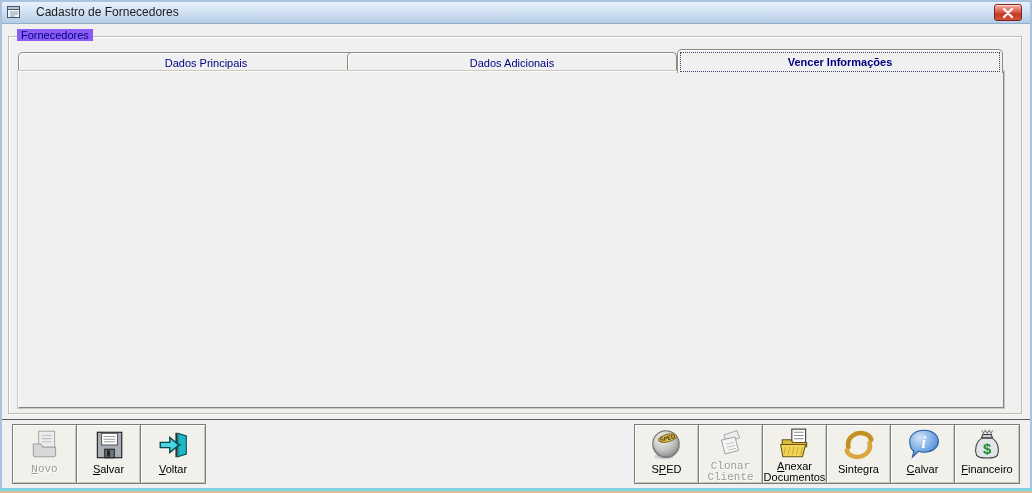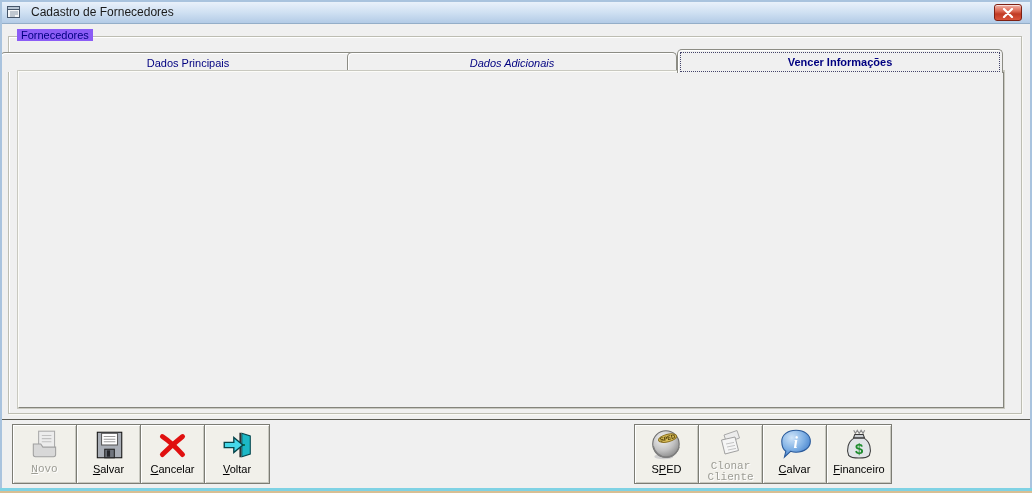--- a/index.html
+++ b/index.html
@@ -7,21 +7,21 @@
   body { font-family:"Liberation Sans", sans-serif; }
   .stage { position:relative; width:1032px; height:493px; background:#f0f0f0; overflow:hidden;
            font-size:11px; color:#000; }
   .stage::after { content:''; position:absolute; inset:0; border:2px solid #a9c3de; pointer-events:none; z-index:50; }
   .abs { position:absolute; }
 
   
   .titlebar { left:0; top:0; right:0; height:24px;
     background:linear-gradient(#eef4fc, #cfe0f2 55%, #b3cbe6);
     border-bottom:1px solid #94aec8; display:flex; align-items:center; padding:0 6px; }
-  .titlebar .title { margin-left:9px; font-size:12px; color:#1a1a1a; }
+  .titlebar .title { margin-left:14px; font-size:12px; color:#1a1a1a; }
   .app-ic { width:16px; height:16px; display:inline-block; }
   .close-btn { position:absolute; right:10px; top:4px; width:28px; height:17px;
     background:linear-gradient(#f2b3a9, #dd6a55 40%, #c03a24 60%, #d9543c);
     border:1px solid #7e2013; border-radius:3px; box-shadow:inset 0 1px 0 rgba(255,255,255,.6);
     display:flex; align-items:center; justify-content:center; cursor:pointer; }
 
   
   .gbox { border:1px solid #bdbdb2; box-shadow:inset 1px 1px 0 #ffffff, 1px 1px 0 #fafaf5; }
   .gtitle { position:absolute; top:-8px; left:8px; padding:0 4px; background:#8b5cf6;
     color:#000080; white-space:nowrap; }
@@ -102,24 +102,24 @@
       </svg>
     </span>
   </div>
 
   
   <div class="abs gbox" style="left:8px; top:36px; width:1014px; height:378px;">
     <span class="gtitle">Fornecedores</span>
   </div>
 
   
-  <div class="abs tab" style="left:0; top:52px; width:376px; height:20px;" data-active="false">
+  <div class="abs tab" style="left:18px; top:52px; width:376px; height:20px;" data-active="false">
     <span>Dados Principais</span>
   </div>
-  <div class="abs tab" style="left:347px; top:52px; width:330px; height:20px;font-style:italic;" data-active="false">
+  <div class="abs tab" style="left:347px; top:52px; width:330px; height:20px;" data-active="false">
     <span>Dados Adicionais</span>
   </div>
   <div class="abs tab" style="left:677px; top:49px; width:326px; height:24px;" data-active="true">
     <span>Vencer Informações</span>
   </div>
 
   
   <div class="abs sheet" style="left:18px; top:71px; width:986px; height:337px;"></div>
 
   
@@ -219,29 +219,20 @@
         <span class="ticon">
           <svg viewBox="0 0 32 32" width="34" height="34">
             <rect x="5" y="4" width="23" height="24" fill="#a9aeb6" stroke="#141414"></rect>
             <rect x="9" y="5" width="15" height="11" fill="#ffffff" stroke="#5a5a5a"></rect>
             <path d="M11 8h11M11 10.5h11M11 13h11" stroke="#9a9a9a" fill="none"></path>
             <rect x="12" y="20" width="9" height="8" fill="#70757d" stroke="#202020"></rect>
             <rect x="14" y="21" width="3" height="6" fill="#24262a"></rect>
           </svg>
         </span>
         <span class="tlabel"><u>S</u><span>alvar</span></span>
-      </button>
-      <button class="tbtn">
-        <span class="ticon">
-          <svg viewBox="0 0 32 32" width="34" height="34">
-            <path d="M6 8 Q15 14 25 25" stroke="#e01010" stroke-width="4.6" fill="none" stroke-linecap="round"></path>
-            <path d="M25 8 Q16 15 6 25" stroke="#e01010" stroke-width="4.6" fill="none" stroke-linecap="round"></path>
-          </svg>
-        </span>
-        <span class="tlabel"><u>C</u><span>ancelar</span></span>
       </button>
       <button class="tbtn">
         <span class="ticon">
           <svg viewBox="0 0 32 32" width="34" height="34">
             <path d="M19 4.5 v23" stroke="#222" stroke-width="1.4"></path>
             <path d="M20.5 5 l8 2.5 v17 l-8 2.5 Z" fill="#1cb8c6" stroke="#07474e"></path>
             <circle cx="22.6" cy="16" r="1" fill="#063"></circle>
             <path d="M4 13.5 h9 v-4.5 l8.5 7 -8.5 7 v-4.5 H4 Z" fill="#46d8e8" stroke="#06444a" stroke-width="1.3"></path>
           </svg>
         </span>
@@ -274,20 +265,41 @@
           <svg viewBox="0 0 32 32" width="32" height="32">
             <path d="M9 7 l13 -4.5 2.5 7.5 -13 4.5 Z" fill="#ececec" stroke="#a8a8a8"></path>
             <path d="M6.5 12 l13.5 -3 3.5 13.5 -13.5 3.5 Z" fill="#f5f5f5" stroke="#a0a0a0"></path>
             <path d="M11 16 l8 -1.6 M12 19 l8 -1.6 M13 22 l8 -1.6" stroke="#c4c4c4" fill="none"></path>
           </svg>
         </span>
         <span class="tlabel"><span>Clonar</span><br><span>Cliente</span></span>
       </button>
       <button class="tbtn">
         <span class="ticon">
+          <svg viewBox="0 0 32 32" width="34" height="34">
+            <rect x="13" y="2" width="13" height="16" fill="#ffffff" stroke="#333"></rect>
+            <path d="M15 5h9M15 8h9M15 11h9" stroke="#8a8a8a" fill="none"></path>
+            <path d="M4 12 h8 l2 2.5 h13 v4 H4 Z" fill="#d9ba3c" stroke="#6a5410"></path>
+            <path d="M2.5 16.5 h23.5 l-3 11.5 H4.5 Z" fill="#f0d455" stroke="#6a5410"></path>
+            <path d="M7 19 l-1.6 7 M11 19 l-1.6 7 M15 19 l-1.6 7 M19 19 l-1.6 7 M23 19 l-1.6 7" stroke="#cdaa2e" fill="none"></path>
+          </svg>
+        </span>
+        <span class="tlabel"><u>A</u><span>nexar</span><br><span>Documentos</span></span>
+      </button>
+      <button class="tbtn">
+        <span class="ticon">
+          <svg viewBox="0 0 34 34" width="36" height="36">
+            <path d="M7 19 C5 10 14 3.5 23 6.5 C26 7.5 28 9.5 28.5 12" fill="none" stroke="#c38e22" stroke-width="4.4" stroke-linecap="round"></path>
+            <path d="M27 15 C29 24 20 30.5 11 27.5 C8 26.5 6 24.5 5.5 22" fill="none" stroke="#dba63e" stroke-width="4.4" stroke-linecap="round"></path>
+          </svg>
+        </span>
+        <span class="tlabel"><span>Sintegra</span></span>
+      </button>
+      <button class="tbtn">
+        <span class="ticon">
           <svg viewBox="0 0 34 34" width="36" height="36">
             <defs>
               <radialGradient id="bal" cx="35%" cy="28%" r="80%">
                 <stop offset="0" stop-color="#cfe4f8"></stop>
                   <stop offset="0.55" stop-color="#7fb0e4"></stop>
                   <stop offset="1" stop-color="#3a78c8"></stop>
               </radialGradient>
             </defs>
             <path d="M18 3 c8 0 13.5 4.6 13.5 10.4 c0 5.8 -5.5 10.4 -13.5 10.4 c-1.8 0 -3.6 -.3 -5.2 -.9 L7 28.5 l1.3 -5.6 C5.6 21 4.5 17.5 4.5 13.4 C4.5 7.6 10 3 18 3 Z" fill="url(#bal)" stroke="#2a5a9a"></path>
             <text x="17.6" y="19.5" font-size="15" font-style="italic" font-weight="bold" fill="#fff" text-anchor="middle" font-family="Liberation Serif, serif">i</text>

